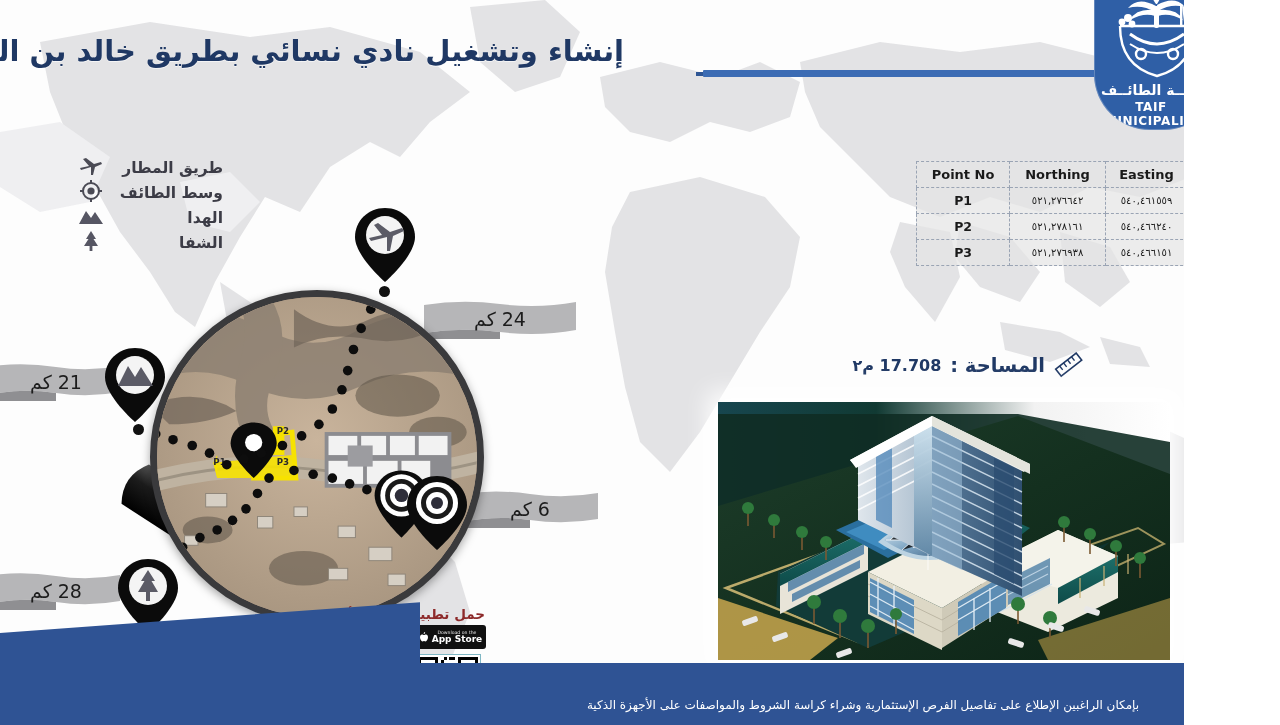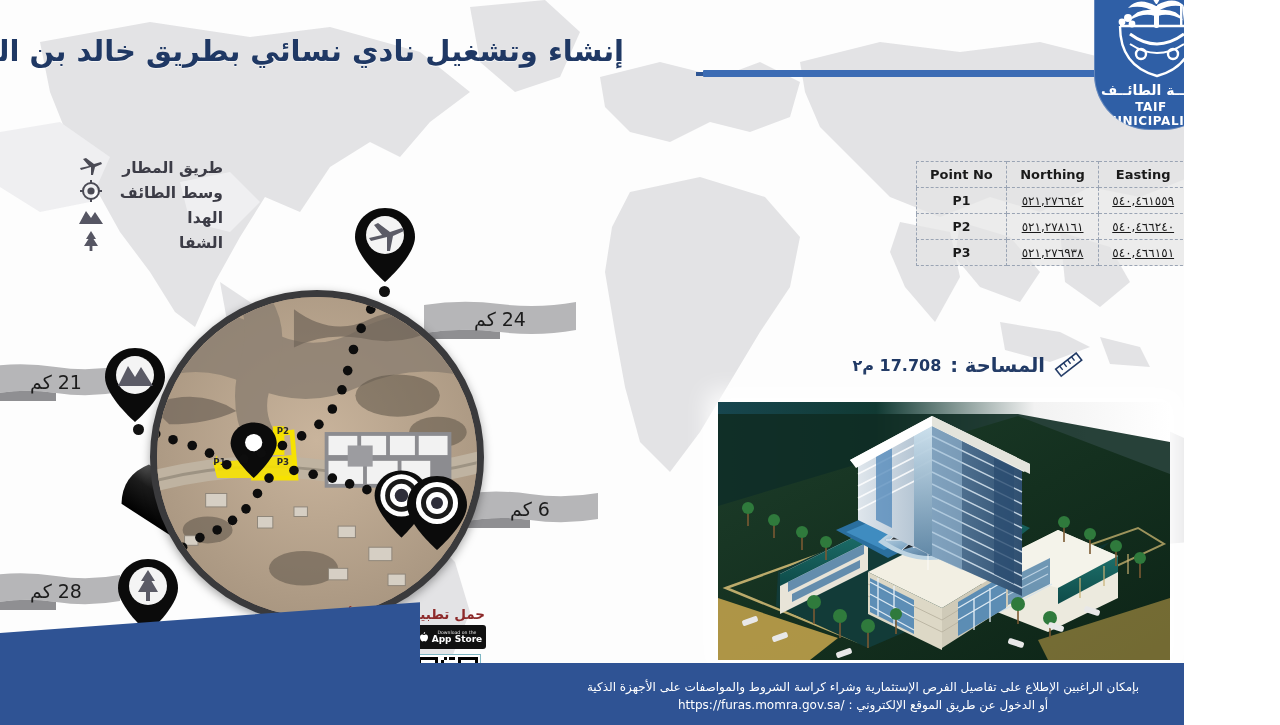--- a/index.html
+++ b/index.html
@@ -128,21 +128,21 @@
   }
   .coord-table th, .coord-table td {
     border: 1px dashed #9aa4b4;
     text-align: center; padding: 5px 2px;
     font-size: 12.5px; color: #1a1a1a;
   }
   .coord-table th { font-weight: bold; font-size: 13px; }
   .coord-table td.pt { font-weight: bold; font-size: 12.5px; }
   .coord-table td.num {
     font-family: "DejaVu Sans", sans-serif;
-    font-size: 12px; direction: ltr; letter-spacing: 0px; text-decoration: underline;
+    font-size: 10px; direction: ltr; letter-spacing: 0px;
   }
 
   
   .area-line {
     position: absolute; right: 100px; top: 352px;
     display: flex; align-items: center; gap: 9px;
     direction: rtl;
   }
   .area-line .ruler { width: 30px; height: 26px; }
   .area-line .lbl {
@@ -917,17 +917,16 @@
           </g>
         </svg>
       </div>
     </div>
   </div>
 
   <div class="footer-skew"></div>
   <div class="footer">
     <div class="footer-txt">
       <div class="l1">بإمكان الراغبين الإطلاع على تفاصيل الفرص الإستثمارية وشراء كراسة الشروط والمواصفات على الأجهزة الذكية</div>
-      <div class="l2"><span>أو الدخول عن طريق الموقع الإلكتروني : </span><span class="ltr">https://furas.momra.gov.sa/</span></div>
     </div>
   </div>
 
 </div>
 
 </body></html>

